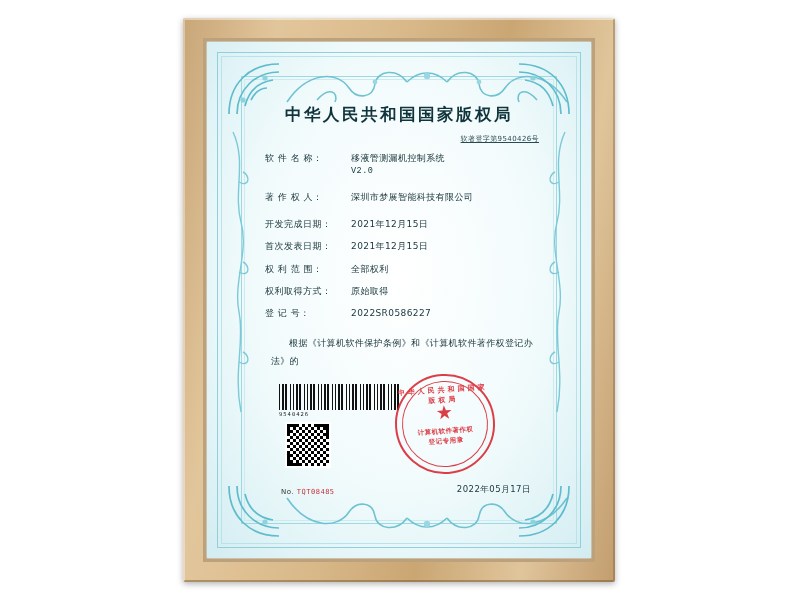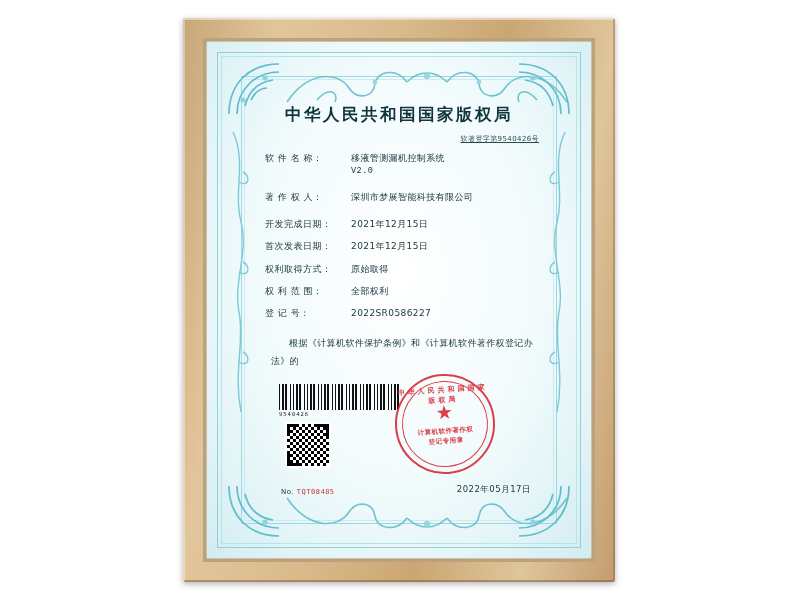--- a/index.html
+++ b/index.html
@@ -440,27 +440,27 @@
           <div class="field-label">开发完成日期：</div>
           <div class="field-value">2021年12月15日</div>
         </div>
 
         <div class="field-row">
           <div class="field-label">首次发表日期：</div>
           <div class="field-value">2021年12月15日</div>
         </div>
 
         <div class="field-row">
+          <div class="field-label">权 利 范 围：</div>
+          <div class="field-value">全部权利</div>
+        </div>
+
+        <div class="field-row">
           <div class="field-label">权利取得方式：</div>
           <div class="field-value">原始取得</div>
-        </div>
-
-        <div class="field-row">
-          <div class="field-label">权 利 范 围：</div>
-          <div class="field-value">全部权利</div>
         </div>
 
         <div class="field-row">
           <div class="field-label">登  记  号：</div>
           <div class="field-value">2022SR0586227</div>
         </div>
       </div>
 
       <div class="statement">
         <span class="indent"></span><span>根据《计算机软件保护条例》和《计算机软件著作权登记办法》的</span><br>

